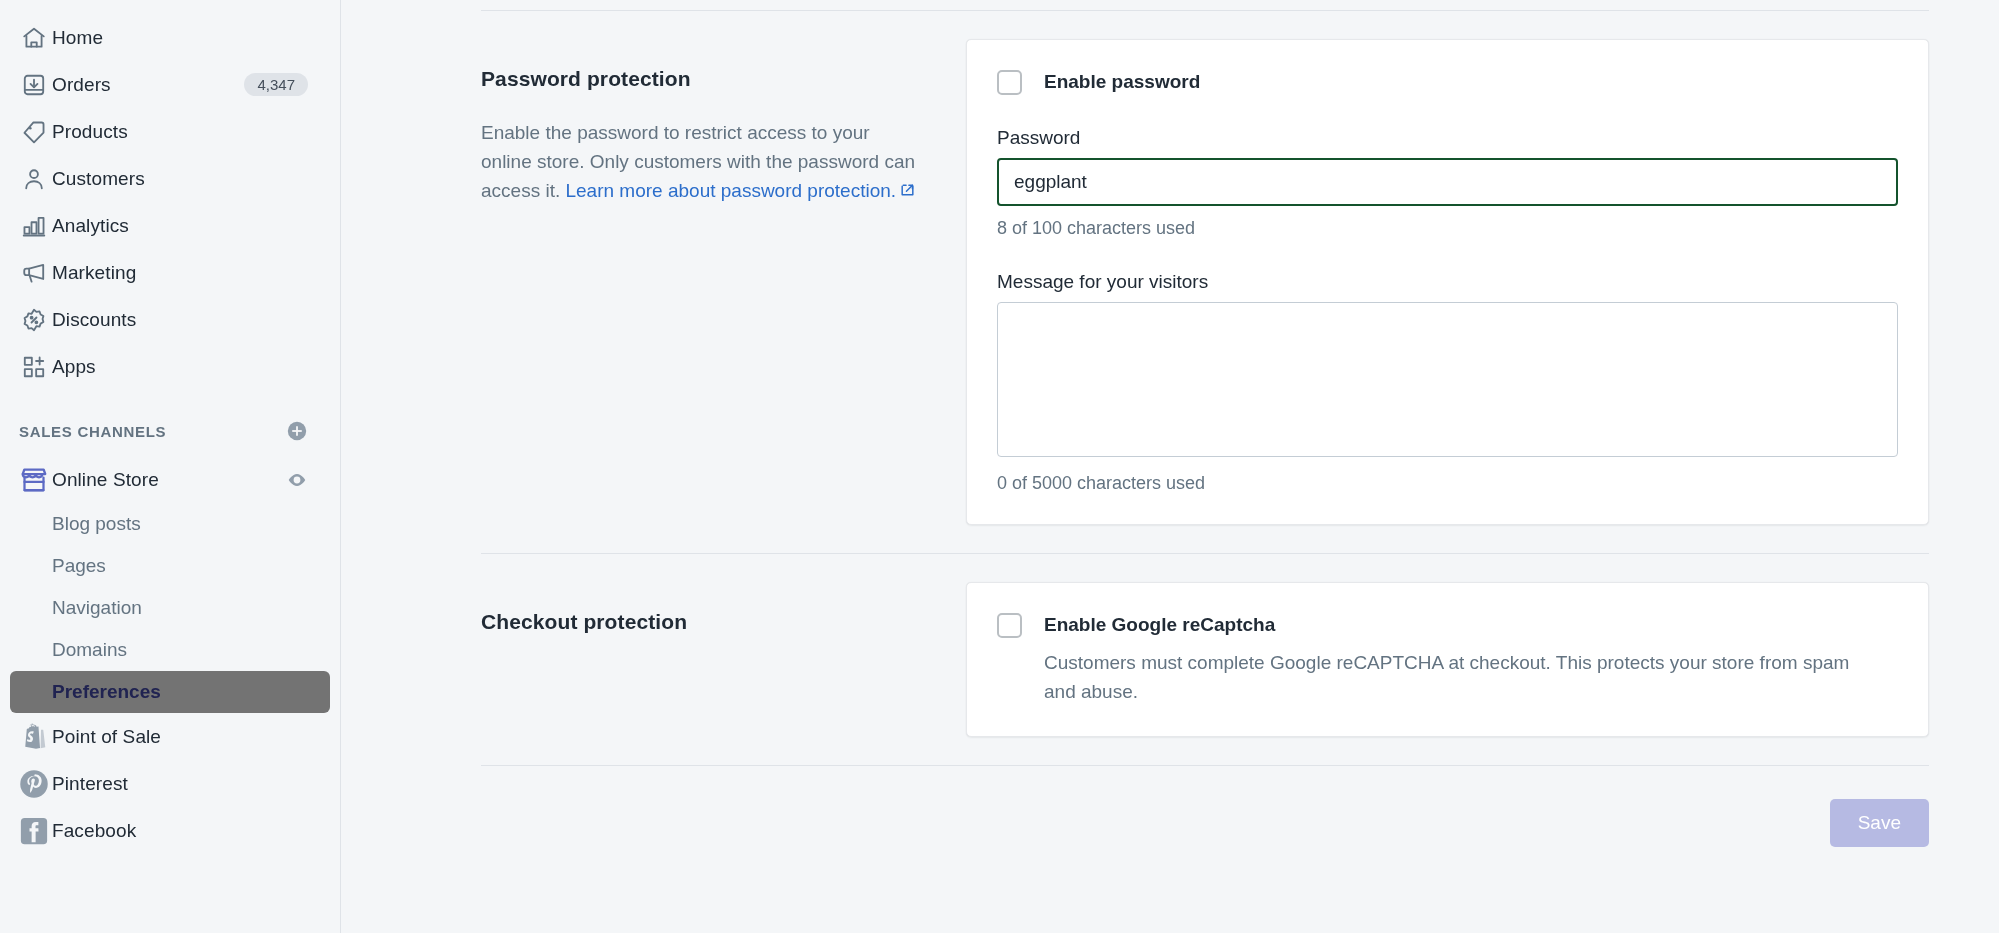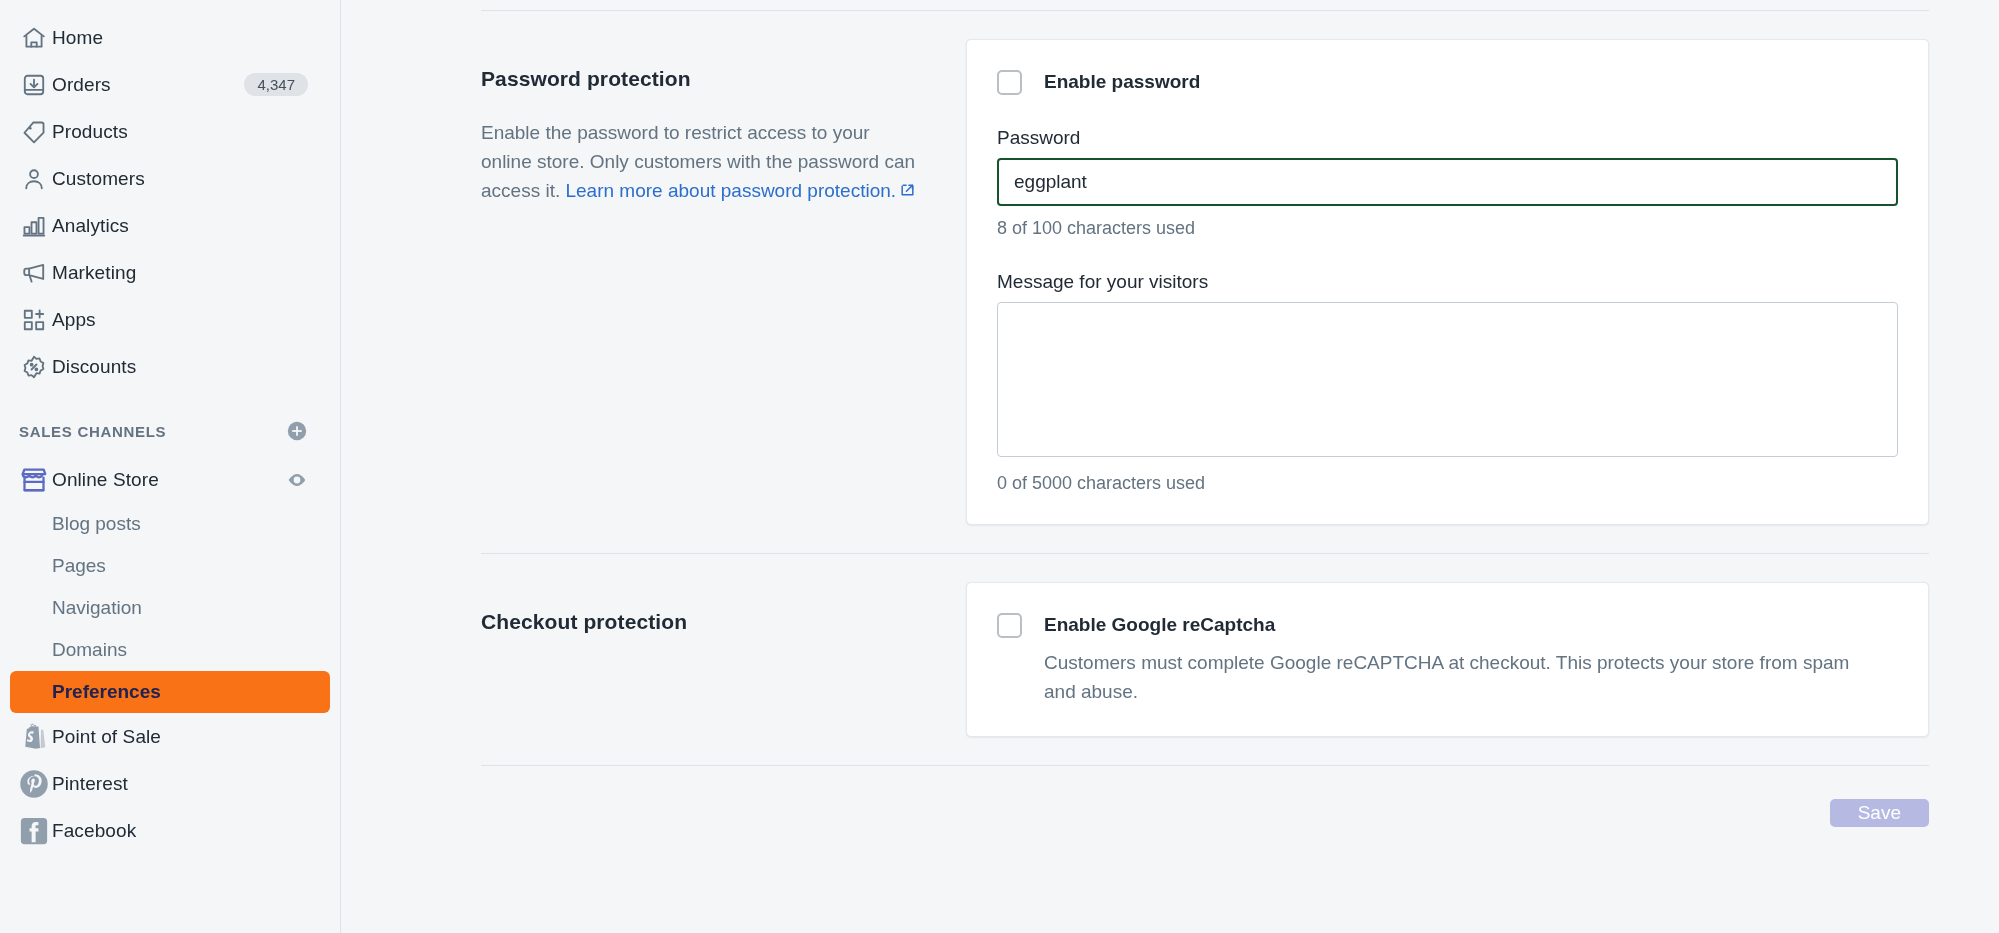--- a/index.html
+++ b/index.html
@@ -65,21 +65,21 @@
     display: flex; align-items: center;
     height: 42px;
     margin: 0 10px;
     padding-left: 42px;
     border-radius: 6px;
     font-size: 19px;
     color: #637381;
     cursor: pointer;
   }
   .sub-item.active {
-    background: #f97316;
+    background: #737373;
     color: #202351;
     font-weight: bold;
   }
   .brand-icon { width: 30px; height: 30px; }
 
   
   .main {
     flex: 1;
     height: 933px;
     background: #f4f6f8;
@@ -187,21 +187,21 @@
     padding: 0 70px 0 140px;
     margin-top: 33px;
   }
   .save-btn {
     background: #b6bae3;
     color: #ffffff;
     border: none;
     border-radius: 5px;
     font-family: "Liberation Sans", sans-serif;
     font-size: 19px;
-    padding: 3px 28px;
+    padding: 13px 28px;
     cursor: default;
   }
 </style>
 </head>
 <body>
 
 <div class="app">
 
   <nav class="sidebar">
 
@@ -268,39 +268,39 @@
             <path d="M7.5 8H5a2 2 0 0 0-2 2v2a2 2 0 0 0 2 2h2.5"></path>
             <path d="M8 14.5 9.8 20"></path>
           </svg>
       </span>
       <span class="nav-label">Marketing</span>
     </div>
 
     <div class="nav-item">
       <span class="nav-icon">
         <svg width="26" height="26" viewBox="0 0 24 24" fill="none" stroke="currentColor" stroke-width="1.7" stroke-linecap="round" stroke-linejoin="round">
+            <path d="M12 2.6l2.2 1.9 2.9-.4 1 2.8 2.6 1.4-.8 2.8.8 2.8-2.6 1.4-1 2.8-2.9-.4L12 21.4l-2.2-1.9-2.9.4-1-2.8-2.6-1.4.8-2.8-.8-2.8 2.6-1.4 1-2.8 2.9.4z"></path>
+            <path d="M9.7 14.3 14.3 9.7"></path>
+            <circle cx="9.8" cy="9.9" r=".9"></circle>
+            <circle cx="14.2" cy="14.1" r=".9"></circle>
+          </svg>
+      </span>
+      <span class="nav-label">Discounts</span>
+    </div>
+
+    <div class="nav-item">
+      <span class="nav-icon">
+        <svg width="26" height="26" viewBox="0 0 24 24" fill="none" stroke="currentColor" stroke-width="1.7" stroke-linecap="round" stroke-linejoin="round">
             <rect x="3.5" y="3.5" width="6.5" height="6.5"></rect>
             <rect x="3.5" y="14" width="6.5" height="6.5"></rect>
             <rect x="14" y="14" width="6.5" height="6.5"></rect>
             <path d="M17.2 3.2v6.6M13.9 6.5h6.6"></path>
           </svg>
       </span>
       <span class="nav-label">Apps</span>
-    </div>
-
-    <div class="nav-item">
-      <span class="nav-icon">
-        <svg width="26" height="26" viewBox="0 0 24 24" fill="none" stroke="currentColor" stroke-width="1.7" stroke-linecap="round" stroke-linejoin="round">
-            <path d="M12 2.6l2.2 1.9 2.9-.4 1 2.8 2.6 1.4-.8 2.8.8 2.8-2.6 1.4-1 2.8-2.9-.4L12 21.4l-2.2-1.9-2.9.4-1-2.8-2.6-1.4.8-2.8-.8-2.8 2.6-1.4 1-2.8 2.9.4z"></path>
-            <path d="M9.7 14.3 14.3 9.7"></path>
-            <circle cx="9.8" cy="9.9" r=".9"></circle>
-            <circle cx="14.2" cy="14.1" r=".9"></circle>
-          </svg>
-      </span>
-      <span class="nav-label">Discounts</span>
     </div>
 
     <div class="section-head">
       <span class="section-title">SALES CHANNELS</span>
       <span class="icon-btn">
         <svg width="22" height="22" viewBox="0 0 24 24" fill="currentColor">
             <circle cx="12" cy="12" r="10"></circle>
             <path d="M11 6.8h2v10.4h-2z" fill="#f4f6f8"></path>
             <path d="M6.8 11h10.4v2H6.8z" fill="#f4f6f8"></path>
           </svg>

